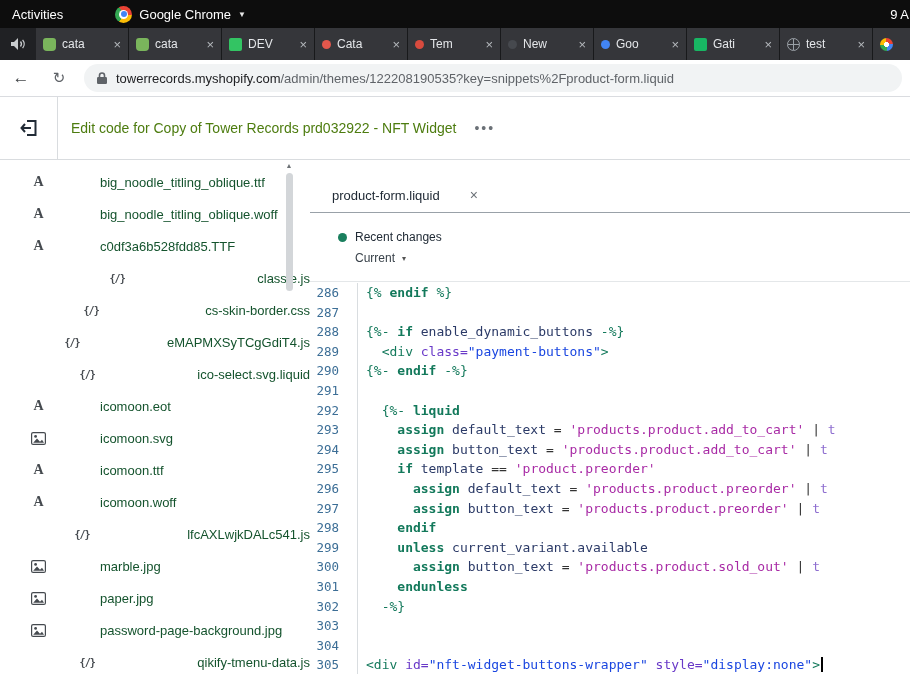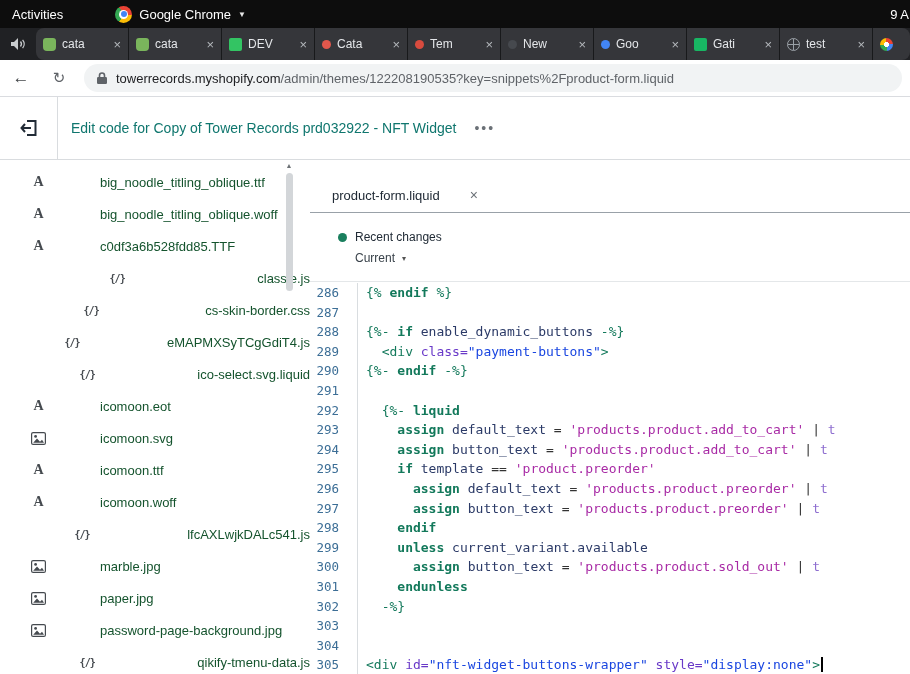--- a/index.html
+++ b/index.html
@@ -14,21 +14,21 @@
   .chrome-logo{width:17px;height:17px;border-radius:50%;position:relative;flex:none;
     background:conic-gradient(from -30deg,#ea4335 0 120deg,#fbbc05 0 240deg,#34a853 0 360deg);}
   .chrome-logo::before{content:"";position:absolute;inset:4px;border-radius:50%;background:#fff;}
   .chrome-logo::after{content:"";position:absolute;inset:5.5px;border-radius:50%;background:#4285f4;}
   .menu-caret{font-size:8px;color:#e6e6e6;}
   .clock{margin-left:auto;padding-right:1px;white-space:nowrap;}
 
   
   .tabstrip{height:32px;background:#202124;display:flex;align-items:stretch;flex:none;overflow:hidden;}
   .tab-audio{width:36px;display:flex;align-items:center;justify-content:center;flex:none;}
-  .tabs-list{display:flex;flex:1;overflow:hidden;border-radius:8px;}
+  .tabs-list{display:flex;flex:1;overflow:hidden;}
   .c-tab{width:93px;flex:none;display:flex;align-items:center;gap:6px;padding:0 7px;
          background:#35363a;border-right:1px solid #18191b;box-sizing:border-box;}
   .tab-ic{width:13px;height:13px;flex:none;}
   .tab-ic.bag{background:var(--ic,#7ab55c);border-radius:3px 3px 4px 4px;}
   .tab-ic.square{background:var(--ic,#3c3);border-radius:2px;}
   .tab-ic.dot{background:var(--ic,#888);border-radius:50%;}
   .tab-ic.globe{box-sizing:border-box;border:1.5px solid var(--ic,#9aa0a6);border-radius:50%;
     background:linear-gradient(var(--ic,#9aa0a6),var(--ic,#9aa0a6)) center/100% 1px no-repeat,
                linear-gradient(var(--ic,#9aa0a6),var(--ic,#9aa0a6)) center/1px 100% no-repeat;}
   .tab-ic.g{border-radius:50%;
@@ -46,21 +46,21 @@
            align-items:center;padding:0 12px;gap:8px;min-width:0;}
   .lock{display:flex;flex:none;}
   .url{font-size:13px;color:#5f6368;white-space:nowrap;overflow:hidden;}
   .url .domain{color:#202124;}
 
   
   .app-header{height:62px;border-bottom:1px solid #d9dcdf;display:flex;align-items:center;
               background:#fff;flex:none;}
   .exit-btn{width:57px;height:100%;border-right:1px solid #d9dcdf;display:flex;
             align-items:center;justify-content:center;flex:none;}
-  .header-title{margin-left:13px;font-size:14px;color:#0f766e;}
+  .header-title{margin-left:13px;font-size:14px;color:#4d7c0f;}
   .more-btn{margin-left:18px;color:#6b7177;font-size:14px;letter-spacing:2px;}
 
   
   .body{flex:1;display:flex;min-height:0;}
 
   
   .sidebar{width:310px;flex:none;position:relative;padding-top:6px;overflow:hidden;box-sizing:border-box;}
   .file-row{height:32px;display:flex;align-items:center;padding-left:30px;gap:13px;}
   .file-icon{width:17px;text-align:center;color:#454a4f;flex:none;display:flex;justify-content:center;}
   .file-icon>*{display:none;}

